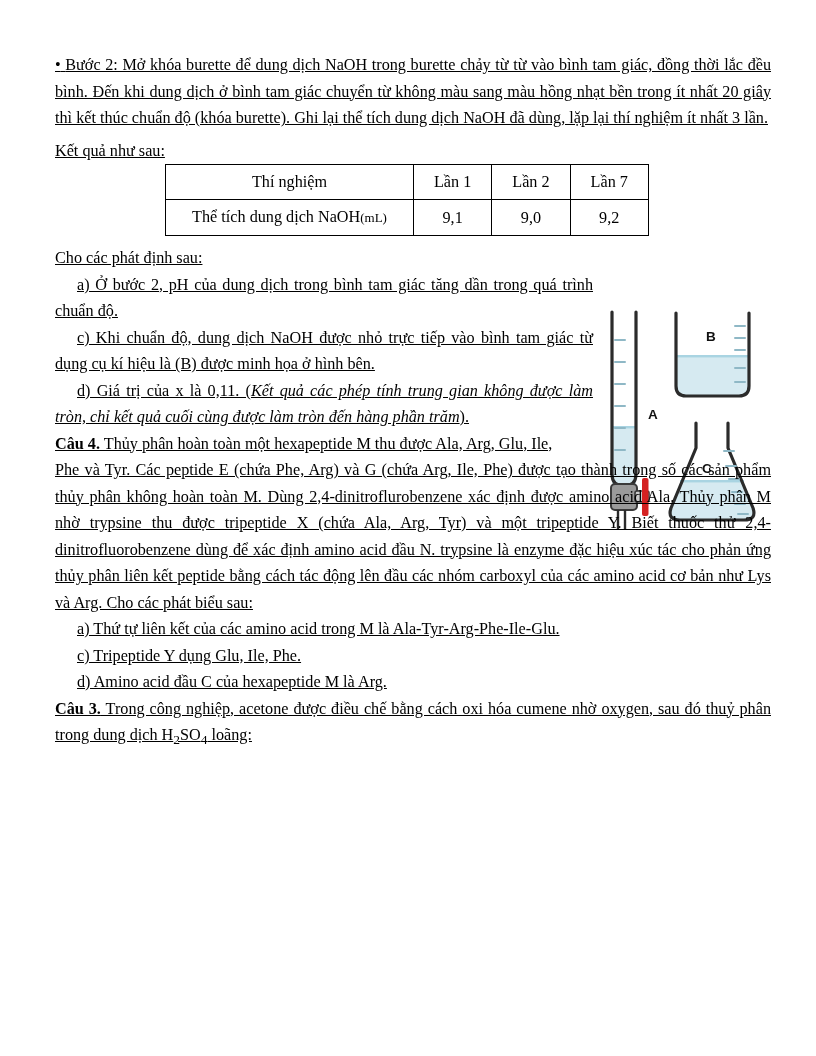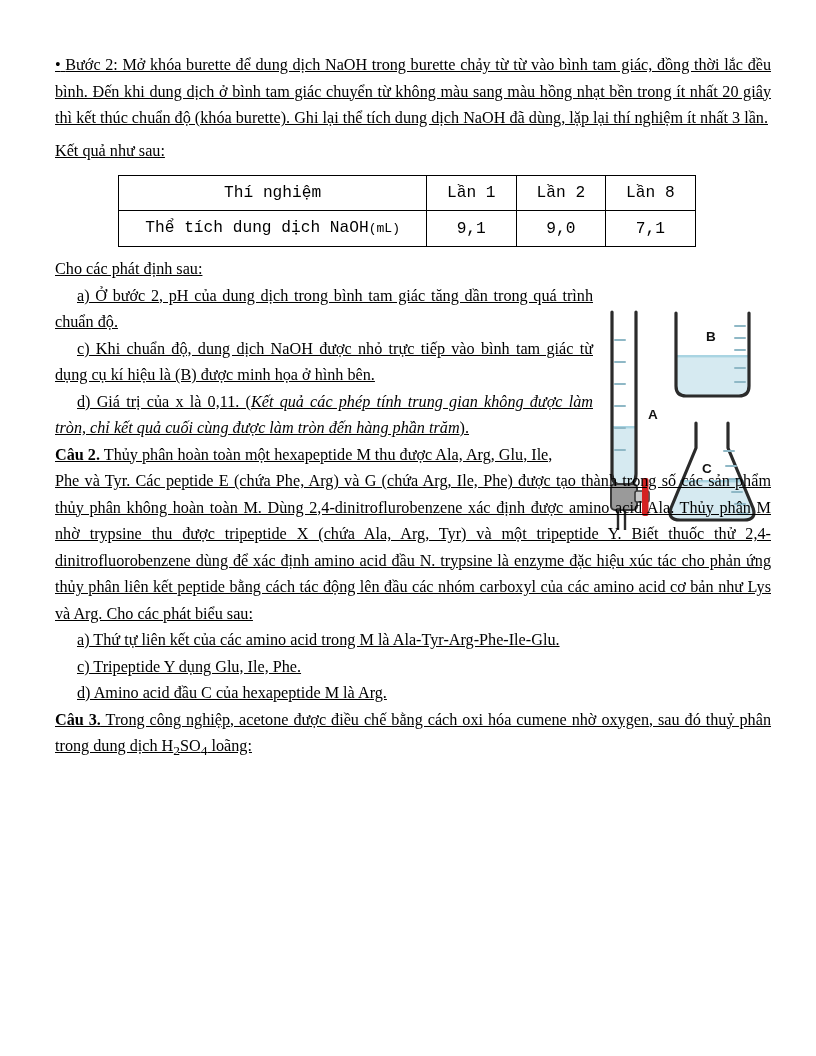--- a/index.html
+++ b/index.html
@@ -39,26 +39,24 @@
     margin-bottom: 0px;
   }
   .indent {
     text-indent: 22px;
   }
   .bold { font-weight: bold; }
   .ital { font-style: italic; }
 
   
   .table-wrap {
-    margin-top: 11px;
     margin-bottom: 9px;
     display: flex;
     justify-content: center;
     padding-right: 12px;
-    font-family: Liberation Mono, monospace;
   }
   table.results {
     border-collapse: collapse;
     font-size: 16.2px;
   }
   table.results td {
     border: 1px solid #000000;
     padding: 5px 10px;
     text-align: center;
     line-height: 24px;
@@ -166,39 +164,39 @@
 
     <p class="para">Kết quả như sau:</p>
 
     <div class="table-wrap">
       <table class="results">
         <tbody>
             <tr>
           <td class="wide">Thí nghiệm</td>
           <td class="nrm">Lần 1</td>
           <td class="nrm">Lần 2</td>
-          <td class="nrm">Lần 8</td>
+          <td class="nrm">Lần 7</td>
         </tr>
         <tr>
           <td class="wide"><span>Thể tích dung dịch  NaOH</span><span class="mathparen">(mL)</span></td>
           <td class="nrm">9,1</td>
           <td class="nrm">9,0</td>
-          <td class="nrm">7,1</td>
+          <td class="nrm">9,2</td>
         </tr>
       </tbody>
         </table>
     </div>
 
     <p class="para">Cho các phát định sau:</p>
 
     <p class="para indent narrow">a) Ở bước 2, pH của dung dịch trong bình tam giác tăng dần trong quá trình chuẩn độ.</p>
     <p class="para indent narrow">c) Khi chuẩn độ, dung dịch NaOH được nhỏ trực tiếp vào bình tam giác từ dụng cụ kí hiệu là (B) được minh họa ở hình bên.</p>
     <p class="para indent narrow"><span>d) Giá trị của x là 0,11. (</span><span class="ital">Kết quả các phép tính trung gian không được làm tròn, chỉ kết quả cuối cùng được làm tròn đến hàng phần trăm</span><span>).</span></p>
 
-    <p class="para narrow-2"><span class="bold">Câu 2.</span><span> Thủy phân hoàn toàn một hexapeptide M thu được Ala, Arg, Glu, Ile,</span></p>
+    <p class="para narrow-2"><span class="bold">Câu 4.</span><span> Thủy phân hoàn toàn một hexapeptide M thu được Ala, Arg, Glu, Ile,</span></p>
     <p class="para">Phe và Tyr. Các peptide E (chứa Phe, Arg) và G (chứa Arg, Ile, Phe) được tạo thành trong số các sản phẩm thủy phân không hoàn toàn M. Dùng 2,4-dinitroflurobenzene xác định được amino acid Ala. Thủy phân M nhờ trypsine thu được tripeptide X (chứa Ala, Arg, Tyr) và một tripeptide Y. Biết thuốc thử 2,4-dinitrofluorobenzene dùng để xác định amino acid đầu N. trypsine là enzyme đặc hiệu xúc tác cho phản ứng thủy phân liên kết peptide bằng cách tác động lên đầu các nhóm carboxyl của các amino acid cơ bản như Lys và Arg. Cho các phát biểu sau:</p>
 
     <p class="para indent">a) Thứ tự liên kết của các amino acid trong M là Ala-Tyr-Arg-Phe-Ile-Glu.</p>
     <p class="para indent">c) Tripeptide Y dụng Glu, Ile, Phe.</p>
     <p class="para indent">d) Amino acid đầu C của hexapeptide M là Arg.</p>
 
     <p class="para"><span class="bold">Câu 3.</span><span> Trong công nghiệp, acetone được điều chế bằng cách oxi hóa cumene nhờ oxygen, sau đó thuỷ phân trong dung dịch H</span><sub>2</sub><span>SO</span><sub>4</sub><span> loãng:</span></p>
 
   </div>
 </div>

